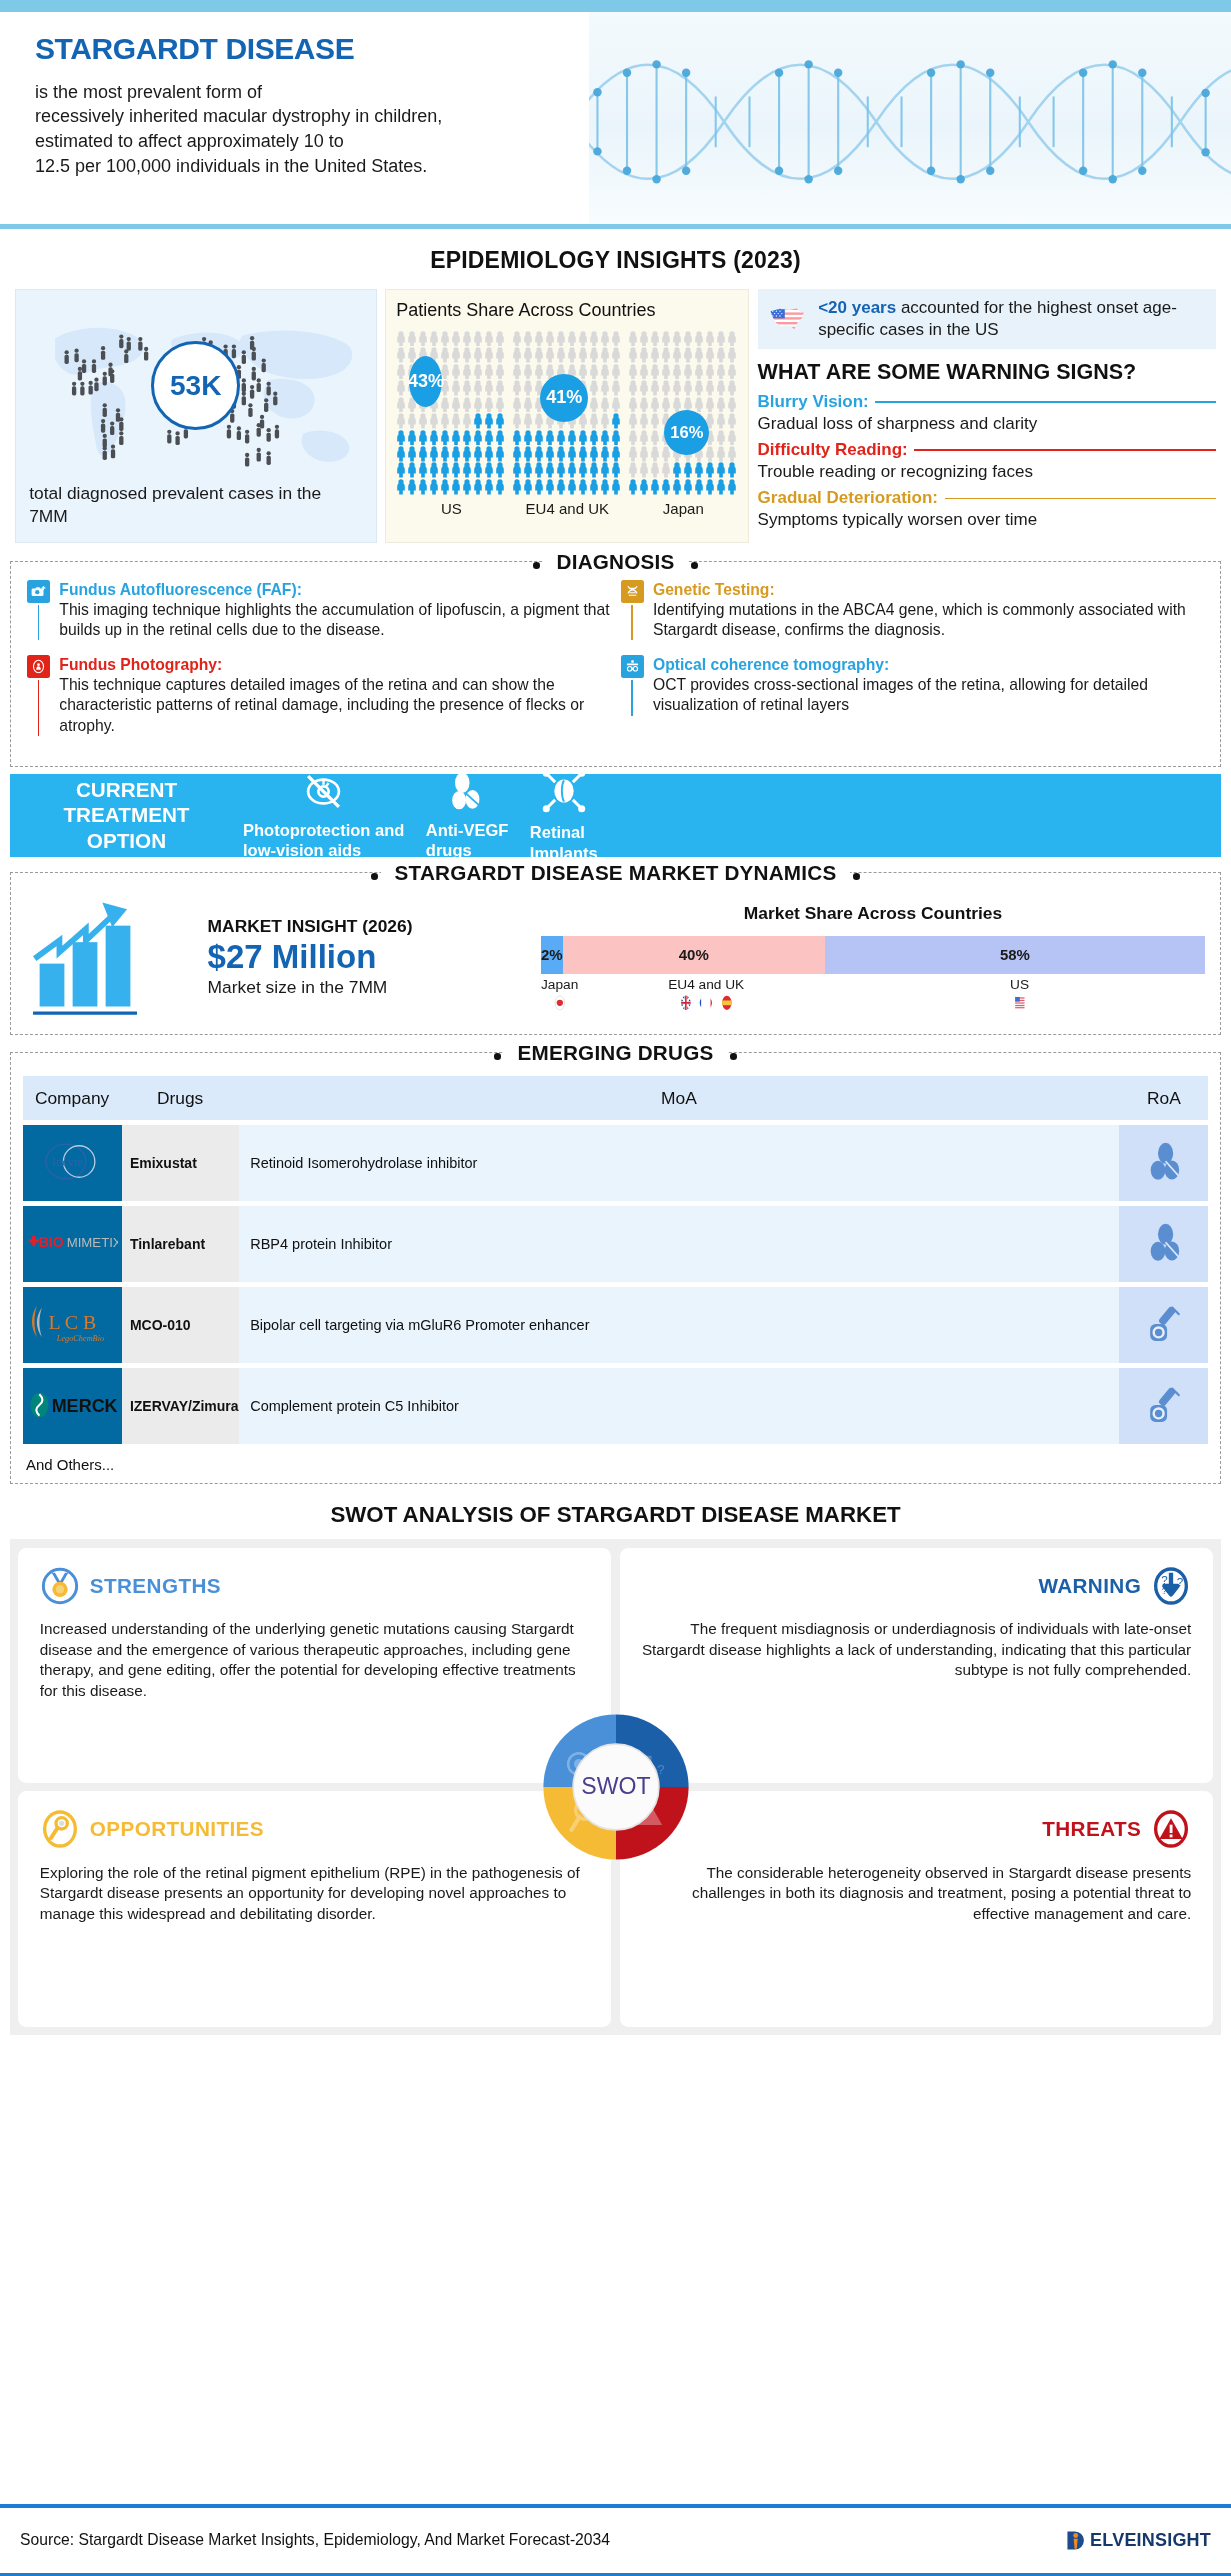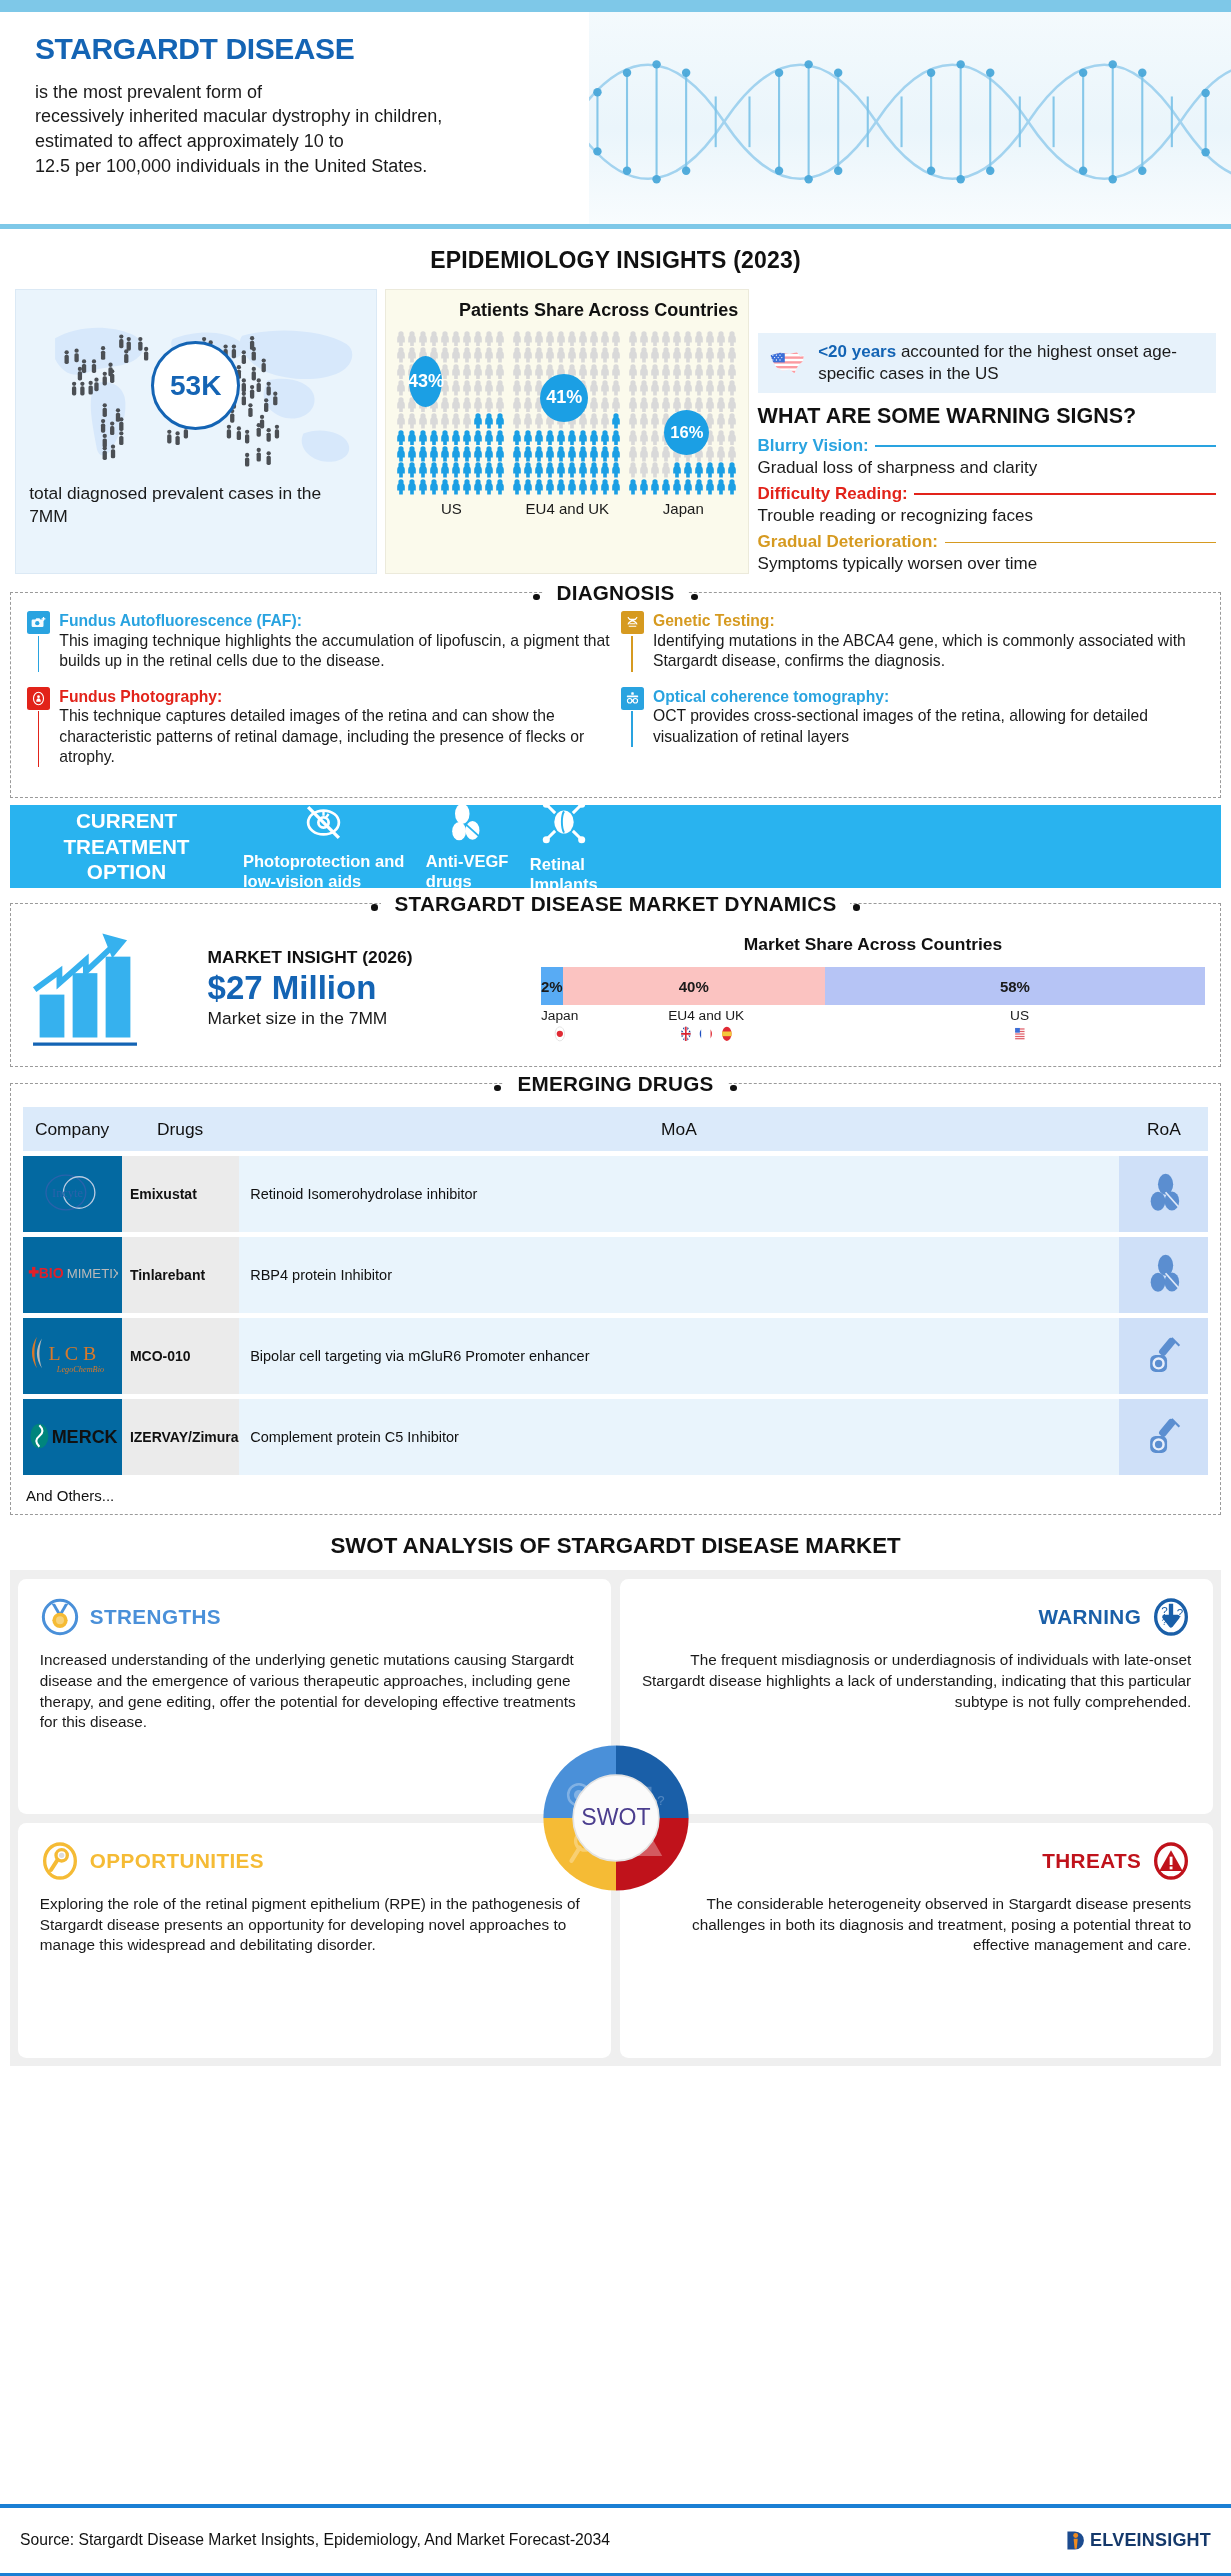--- a/index.html
+++ b/index.html
@@ -57,34 +57,34 @@
     background: #fff; border: 3.3px solid #1464b4;
     display: flex; align-items: center; justify-content: center;
     font-size: 28px; font-weight: bold; color: #1464b4; z-index: 4;
   }
   .map-caption { margin-top: 3.3px; font-size: 17.4px; color: #1a1a1a; line-height: 1.28; }
 
   .epi-card-share {
     width: 364px; background: #fbfaec; border: 0.8px solid #eceadb;
     padding: 10px 10px 8.3px 10px;
   }
-  .share-title { text-align: right; font-size: 18px; font-weight: bold; color: #111; }
+  .share-title { text-align: left; font-size: 18px; font-weight: normal; color: #111; }
   .share-grid { display: flex; justify-content: space-between; margin-top: 10px; }
   .share-col { width: 110px; position: relative; }
   .ppl-grid { display: grid; grid-template-columns: repeat(10, 1fr); gap: 0.8px 0px; }
   .ppl { width: 10px; height: 15.7px; }
   .share-bubble {
     position: absolute; border-radius: 50%; background: #1b9fe4;
     color: #fff; font-weight: bold; display: flex; align-items: center; justify-content: center;
     z-index: 5; font-size: 18px;
   }
   .share-label { text-align: center; font-size: 15px; color: #1a1a1a; margin-top: 5px; }
 
   .epi-card-right { flex: 1; }
-  .us-band { background: #e7f2fb; padding: 8.3px 10px; display: flex; align-items: center; gap: 11px; margin-top: 44px; }
+  .us-band { background: #e7f2fb; padding: 8.3px 10px; display: flex; align-items: center; gap: 11px; }
   .us-band-txt { font-size: 17px; color: #1a1a1a; line-height: 1.28; }
   .us-band-txt b { color: #1464b4; }
   .warn-title { font-size: 21.5px; font-weight: bold; color: #111; margin-top: 11.6px; }
   .warn-item { margin-top: 6.6px; }
   .warn-head { display: flex; align-items: center; gap: 6.6px; }
   .warn-head .lbl { font-size: 17px; font-weight: bold; white-space: nowrap; }
   .warn-head .rule { flex: 1; height: 1.7px; }
   .warn-desc { font-size: 17px; color: #1a1a1a; margin-top: 1.7px; }
 
   

